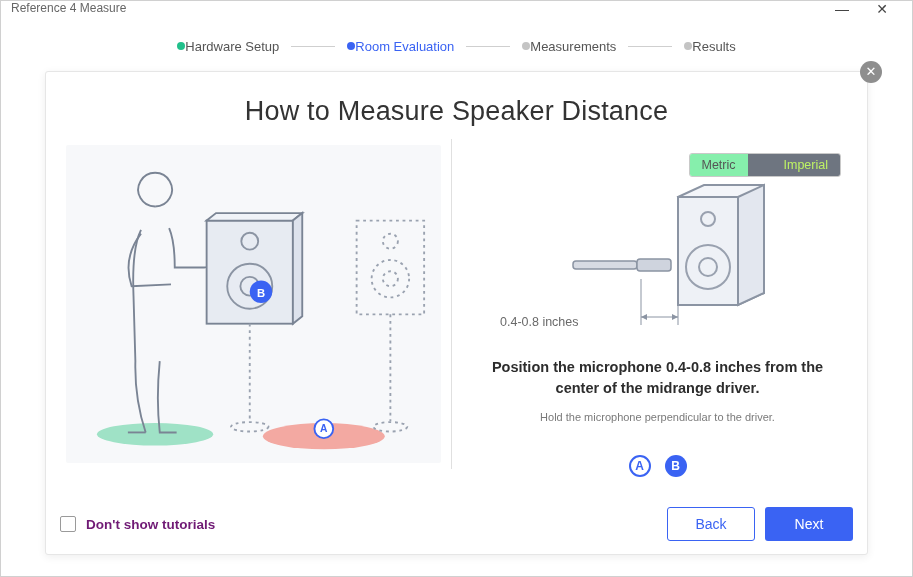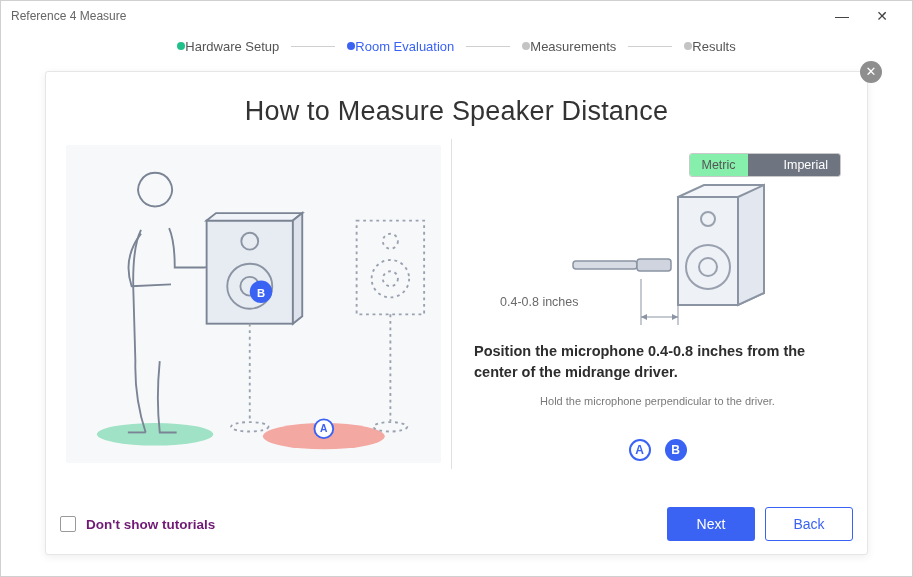--- a/index.html
+++ b/index.html
@@ -10,21 +10,20 @@
     color: #333;
     width: 913px;
     height: 577px;
     overflow: hidden;
     border: 1px solid #d0d0d0;
     position: relative;
   }
   .titlebar {
     height: 30px;
     display: flex;
-    align-items: center;
     padding: 0 10px;
     font-size: 12px;
     color: #666;
   }
   .titlebar .spacer { flex: 1; }
   .titlebar .winbtn {
     width: 40px;
     text-align: center;
     font-size: 14px;
     color: #444;
@@ -111,41 +110,41 @@
     font-size: 12.5px;
   }
   .unit-toggle .seg {
     padding: 4px 12px;
     cursor: pointer;
     background: #86efac;
     color: #555;
   }
   .unit-toggle .seg.active {
     background: #6e7580;
-    color: #ffffff;
+    color: #bef264;
     padding-left: 36px;
   }
   .diagram2 {
     margin-top: 34px;
     height: 150px;
     display:flex;
     align-items:center;
     justify-content:center;
   }
   .caption {
     font-size: 12.5px;
     color: #6a6a6a;
     text-align: left;
     position: absolute;
     left: 48px;
-    top: 156px;
+    top: 176px;
   }
   .instr-main {
-    margin-top: 12px;
-    text-align: left;
+    margin-top: 28px;
+    text-align: center;
     font-size: 14.5px;
     color: #2d2d2d;
     font-weight: 600;
     line-height: 1.45;
     padding: 0 4px;
   }
   .instr-sub {
     margin-top: 12px;
     text-align: center;
     font-size: 11px;
@@ -340,16 +339,16 @@
       </div>
     </div>
   </div>
 
   <div class="footer">
     <label class="check">
       <span class="checkbox"></span>
       <span>Don't show tutorials</span>
     </label>
     <div class="spacer"></div>
+    <div class="btn secondary">Back</div>
     <div class="btn primary">Next</div>
-    <div class="btn secondary">Back</div>
   </div>
 </div>
 
 </body></html>

